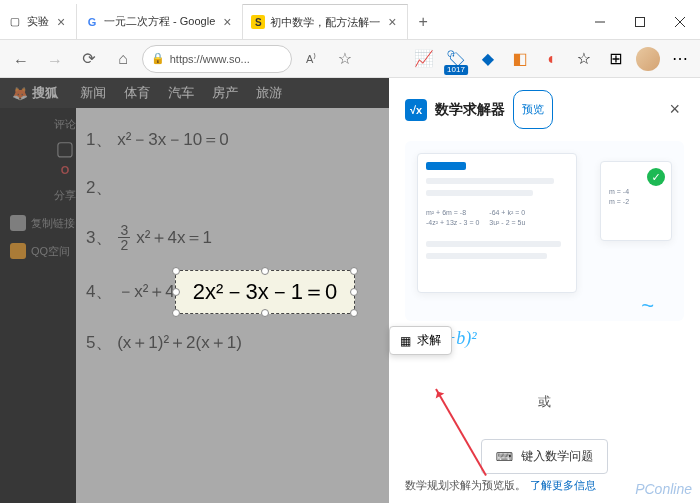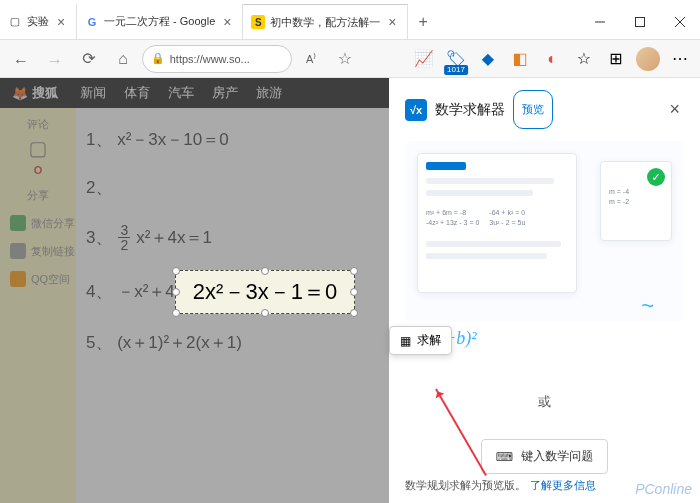--- a/index.html
+++ b/index.html
@@ -20,33 +20,33 @@
 .addr{flex:0 0 150px;height:28px;background:#fff;border:1px solid #ccc;border-radius:14px;display:flex;align-items:center;padding:0 8px;font-size:11px;color:#555;gap:5px}
 .tbicon{width:28px;height:28px;display:flex;align-items:center;justify-content:center;cursor:pointer;border-radius:4px;position:relative}
 .badge{position:absolute;bottom:-2px;left:50%;transform:translateX(-50%);background:#0067c0;color:#fff;font-size:8px;padding:0 3px;border-radius:2px;line-height:10px}
 .avatar{width:24px;height:24px;border-radius:50%;background:linear-gradient(135deg,#e8c8a0,#d4a373)}
 .content{display:flex;height:calc(100% - 78px);position:relative}
 .overlay{position:absolute;top:0;left:0;width:389px;height:100%;background:rgba(100,100,100,0.55);z-index:5;pointer-events:none}
 .page{width:389px;background:#fff;display:flex;overflow:hidden}
 .pagetop{position:absolute;top:0;left:0;width:389px;height:30px;background:#111;z-index:2;display:flex;align-items:center;color:#fff;font-size:13px}
 .ptlogo{padding:0 12px;font-weight:bold;display:flex;align-items:center;gap:4px}
 .ptnav{display:flex;gap:18px;margin-left:10px}
-.sidebar{width:76px;background:#fef9c3;padding-top:35px;display:flex;flex-direction:column;align-items:center;gap:4px;font-size:11px;color:#888}
+.sidebar{width:76px;background:#000000;padding-top:35px;display:flex;flex-direction:column;align-items:flex-end;gap:4px;font-size:11px;color:#888}
 .sbsec{text-align:center;padding:4px 0}
 .sbitem{display:flex;align-items:center;gap:5px;padding:4px 0;width:100%;justify-content:flex-start;padding-left:10px;cursor:pointer}
 .sbicon{width:16px;height:16px;border-radius:3px;flex-shrink:0}
 .mainarea{flex:1;background:#fff;padding:36px 10px 10px 10px;font-size:17px;color:#333;font-family:"Times New Roman",serif}
 .eq{padding:14px 0;display:flex;align-items:center;gap:6px}
 .selbox{position:absolute;z-index:10;left:175px;top:192px;width:180px;height:44px;border:1.5px dashed #444;background:#f4f3e4;display:flex;align-items:center;justify-content:center;font-family:"Times New Roman",serif;font-size:22px}
 .selhandle{position:absolute;width:8px;height:8px;background:#fff;border:1px solid #888;border-radius:50%}
 .solvebtn{position:absolute;z-index:12;left:389px;top:248px;background:#fff;border:1px solid #ccc;border-radius:4px;padding:5px 10px;font-size:12px;display:flex;align-items:center;gap:6px;box-shadow:0 2px 6px rgba(0,0,0,0.15);cursor:pointer}
 .panel{flex:1;background:#fff;padding:12px 16px;display:flex;flex-direction:column;position:relative}
 .panelhdr{display:flex;align-items:center;gap:8px;margin-bottom:12px}
 .panellogo{width:22px;height:22px;background:#0078d4;border-radius:4px;color:#fff;display:flex;align-items:center;justify-content:center;font-size:11px;font-weight:bold}
-.paneltitle{font-size:14px;font-weight:400;color:#222}
+.paneltitle{font-size:14px;font-weight:700;color:#222}
 .previewtag{border:1px solid #0078d4;color:#0078d4;border-radius:10px;padding:11px 8px;font-size:11px}
 .panelclose{margin-left:auto;font-size:18px;color:#555;cursor:pointer;padding:4px}
 .illus{height:180px;border-radius:6px;position:relative;margin-bottom:8px;background:#fafcff}
 .ilcard{position:absolute;background:#fff;border:1px solid #e3e8ef;border-radius:4px;box-shadow:0 2px 8px rgba(0,0,0,0.06)}
 .ilmain{left:12px;top:12px;width:160px;height:140px;padding:8px}
 .ilbar{height:6px;background:#eceff3;border-radius:2px;margin:6px 0}
 .ilside{right:12px;top:20px;width:72px;height:80px;padding:8px}
 .ilcheck{position:absolute;right:6px;top:6px;width:18px;height:18px;background:#1db954;border-radius:50%;color:#fff;display:flex;align-items:center;justify-content:center;font-size:11px}
 .ilmini{font-size:7px;color:#7a8699;margin:3px 0}
 .formula{position:absolute;left:24px;bottom:-28px;color:#38b6ff;font-size:18px;font-style:italic;font-family:"Times New Roman",serif}
@@ -148,24 +148,20 @@
 
   <div class="page">
     <div class="sidebar">
       <div class="sbsec">
         <div>评论</div>
         <div style="font-size:20px;margin:4px 0">▢</div>
         <div style="color:#d33;font-weight:bold">O</div>
       </div>
       <div class="sbsec">分享</div>
       <div class="sbitem">
-          <span class="sbicon" style="background:#4caf50"></span>
-          <span>微信分享</span>
-        </div>
-      <div class="sbitem">
           <span class="sbicon" style="background:#9e9e9e"></span>
           <span>复制链接</span>
         </div>
       <div class="sbitem">
           <span class="sbicon" style="background:#ff9800"></span>
           <span>QQ空间</span>
         </div>
     </div>
     <div class="mainarea">
       <div class="eq">1、 x²－3x－10＝0</div>

